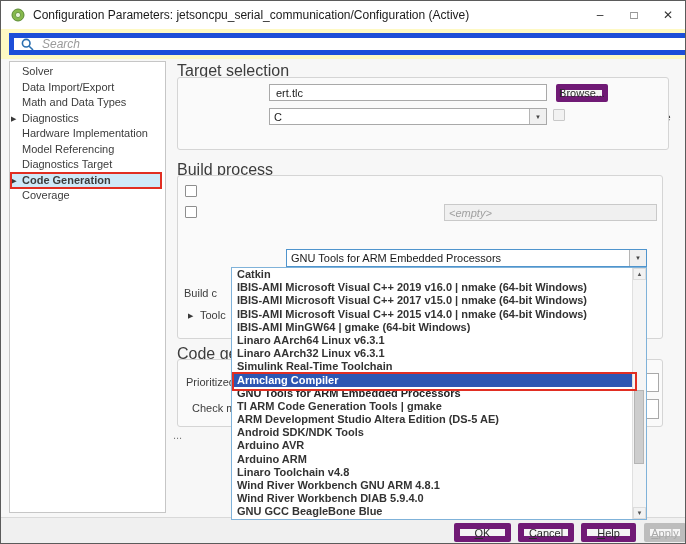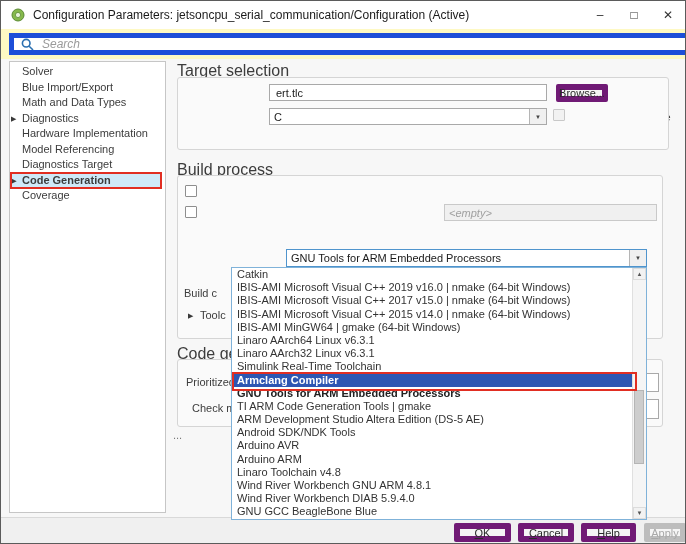--- a/index.html
+++ b/index.html
@@ -55,21 +55,21 @@
   .btn .ak{text-decoration:underline;}
   .btn.disabled{color:#a8a8a8;border-color:#bdbdbd;}
   .checkbox{box-sizing:border-box;width:12px;height:12px;border:1px solid #8e8e8e;background:#fff;border-radius:1px;z-index:1;}
   .checkbox.disabled{border-color:#c8c8c8;background:#f2f2f2;}
 
   
   .dd-list{left:230px;top:266px;width:416px;height:253px;box-sizing:border-box;
     background:#fff;border:1px solid #7fb2d9;z-index:10;}
   .dd-items{position:absolute;left:0;top:0;right:13px;bottom:0;overflow:hidden;}
   .dd-item{height:13.2px;line-height:13.2px;font-size:11px;padding-left:5px;
-    color:#333;white-space:nowrap;overflow:hidden;}
+    color:#333;white-space:nowrap;overflow:hidden;font-weight:bold;}
   .dd-item.bold{font-weight:bold;color:#222;}
   .dd-item.highlighted{background:var(--selection-blue);color:#fff;font-weight:bold;}
   .red-frame{position:absolute;left:0;top:104px;width:401px;height:15px;
     border:2px solid var(--annotation-red);z-index:12;pointer-events:none;}
   .dd-scroll{position:absolute;top:0;right:0;width:13px;bottom:0;background:#f5f5f5;border-left:1px solid #e0e0e0;}
   .scroll-arrow{position:absolute;left:0;width:13px;height:12px;background:#f2f2f2;border:1px solid #dcdcdc;
     box-sizing:border-box;display:flex;align-items:center;justify-content:center;font-size:6px;color:#555;}
   .scroll-thumb{position:absolute;left:1px;top:122px;width:10px;height:74px;background:#cdcdcd;border:1px solid #b5b5b5;box-sizing:border-box;}
 
   
@@ -111,21 +111,21 @@
   </div>
 
   <div class="abs sidebar" data-name="sidebar-tree"></div>
   <div class="abs sidebar" style="background:transparent;border:none;" data-name="sidebar-list">
       <div class="side-item" data-name="sidebar-item-solver">
     <span class="arrow" data-name="tree-arrow-icon"></span>
     <span class="lbl" data-name="sidebar-item-label">Solver</span>
   </div>
       <div class="side-item" data-name="sidebar-item-data-import-export">
     <span class="arrow" data-name="tree-arrow-icon"></span>
-    <span class="lbl" data-name="sidebar-item-label">Blue Import/Export</span>
+    <span class="lbl" data-name="sidebar-item-label">Data Import/Export</span>
   </div>
       <div class="side-item" data-name="sidebar-item-math-and-data-types">
     <span class="arrow" data-name="tree-arrow-icon"></span>
     <span class="lbl" data-name="sidebar-item-label">Math and Data Types</span>
   </div>
       <div class="side-item" data-name="sidebar-item-diagnostics">
     <span class="arrow" data-name="tree-arrow-icon">▶</span>
     <span class="lbl" data-name="sidebar-item-label">Diagnostics</span>
   </div>
       <div class="side-item" data-name="sidebar-item-hardware-implementation">

